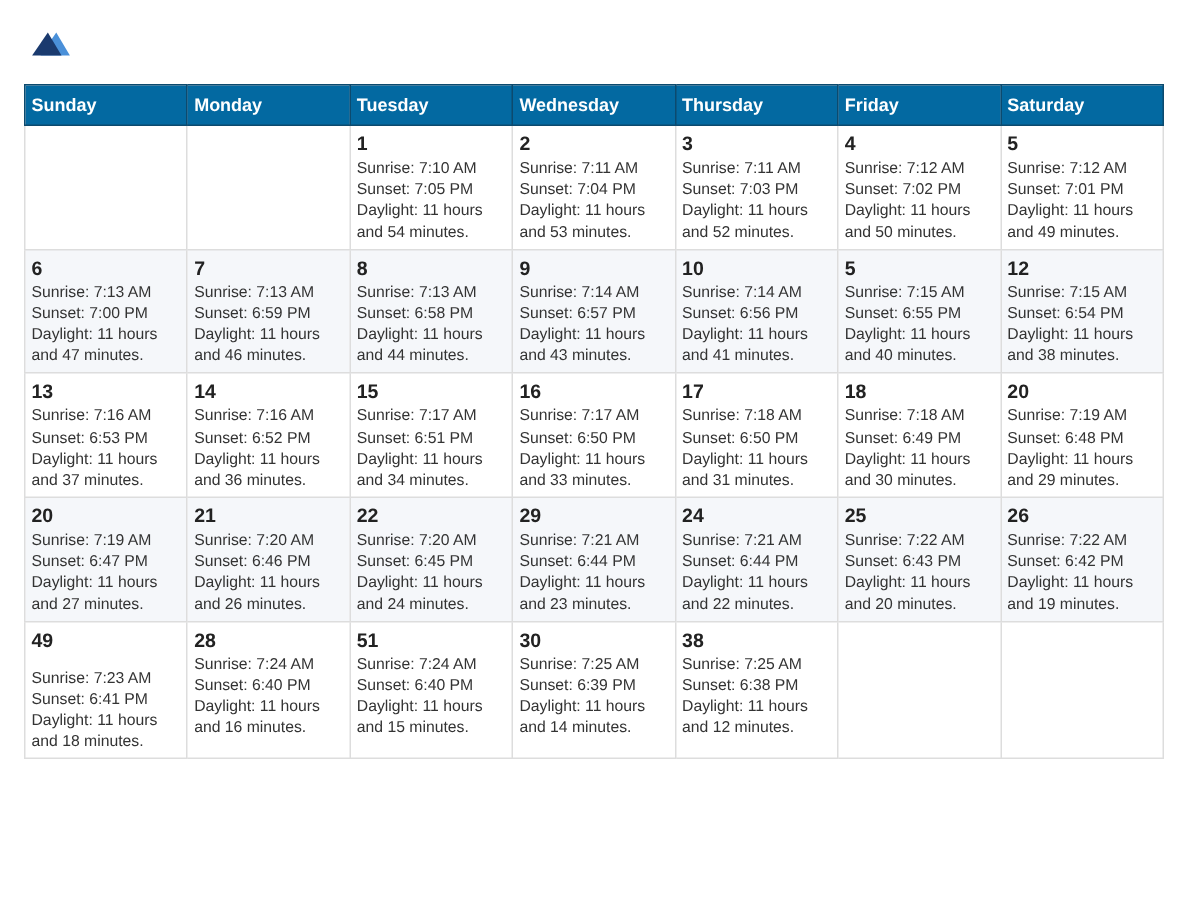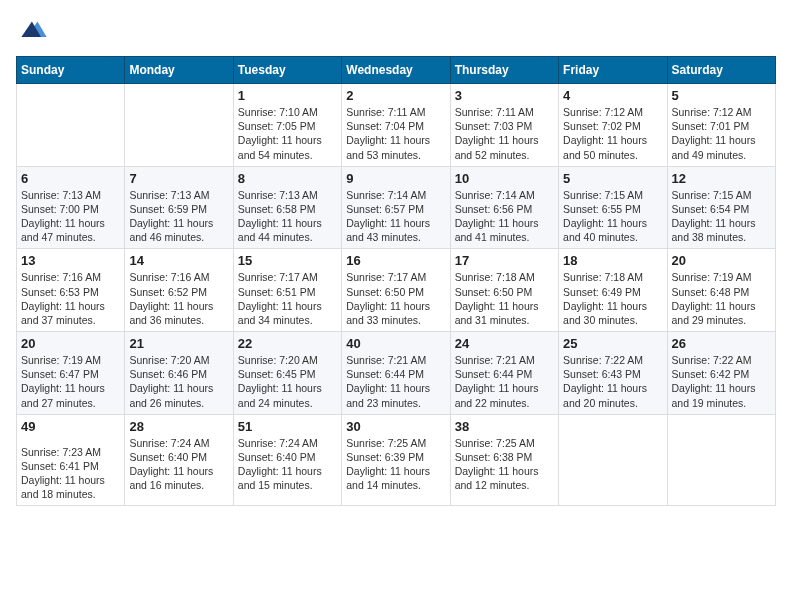--- a/index.html
+++ b/index.html
@@ -259,21 +259,21 @@
 Sunset: 6:46 PM
 Daylight: 11 hours and 26 minutes.</div>
         </td>
         <td>
           <span class="day-number">22</span>
           <div class="day-info" style="white-space: pre-line;">Sunrise: 7:20 AM
 Sunset: 6:45 PM
 Daylight: 11 hours and 24 minutes.</div>
         </td>
         <td>
-          <span class="day-number">40</span>
+          <span class="day-number">29</span>
           <div class="day-info" style="white-space: pre-line;">Sunrise: 7:21 AM
 Sunset: 6:44 PM
 Daylight: 11 hours and 23 minutes.</div>
         </td>
         <td>
           <span class="day-number">24</span>
           <div class="day-info" style="white-space: pre-line;">Sunrise: 7:21 AM
 Sunset: 6:44 PM
 Daylight: 11 hours and 22 minutes.</div>
         </td>

